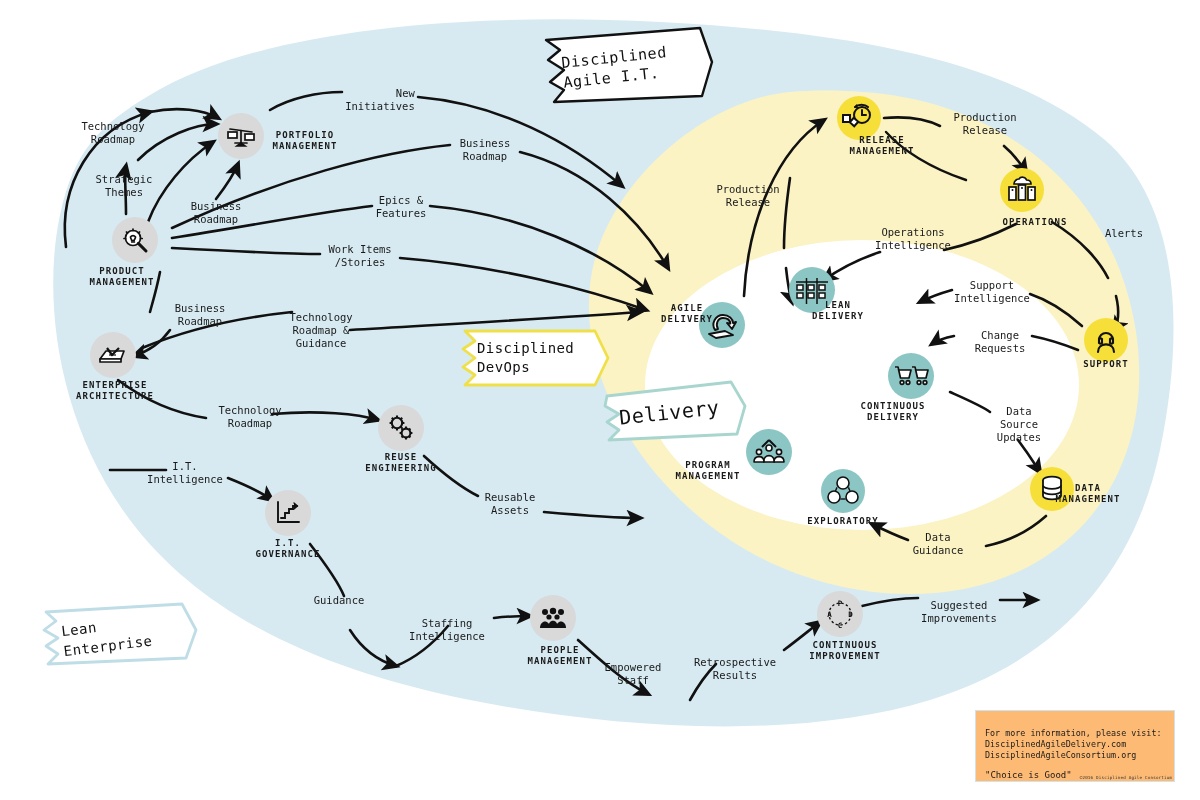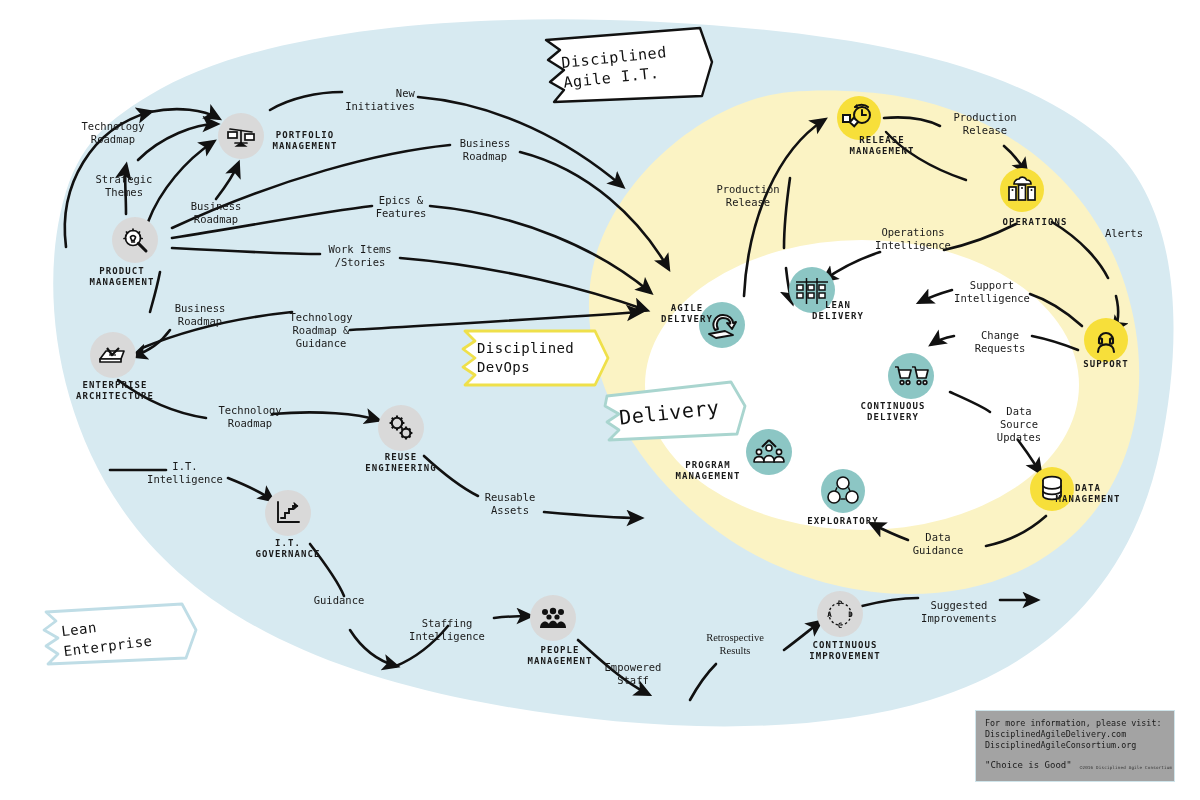--- a/index.html
+++ b/index.html
@@ -13,21 +13,21 @@
   .nlabel{position:absolute;font-size:9px;letter-spacing:1.1px;font-weight:700;color:#1a1a1a;text-align:center;line-height:11px;white-space:pre;text-transform:uppercase;transform:translate(-50%,0);}
   .elabel{position:absolute;font-size:10.5px;color:#1a1a1a;line-height:13px;text-align:center;white-space:pre;transform:translate(-50%,-50%);}
 
   .banner{position:absolute;font-size:0;}
   .banner .btxt{position:absolute;left:0;top:0;width:100%;height:100%;display:flex;flex-direction:column;justify-content:center;color:#111;}
   .banner .btxt span{display:block;white-space:pre;}
 
   #title{position:absolute;left:30px;top:718px;font-size:21px;letter-spacing:1.2px;color:#111;}
   #subtitle{position:absolute;left:30px;top:750px;font-size:14px;letter-spacing:0.8px;color:#111;}
 
-  #infobox{position:absolute;left:975px;top:710px;width:200px;height:72px;border:1px solid #cfe4ea;background:#a3a3a3;padding:7px 9px;box-sizing:border-box;}
+  #infobox{position:absolute;left:975px;top:710px;width:200px;height:72px;border:1px solid #cfe4ea;background:#fdba74;padding:17px 9px;box-sizing:border-box;}
   #infobox .ln{font-size:8.4px;line-height:11px;color:#1a1a1a;white-space:pre;}
   #infobox .quoterow{display:flex;align-items:flex-end;margin-top:9px;}
   #infobox .quote{font-size:9px;color:#1a1a1a;white-space:pre;}
   #infobox .copy{font-size:4.2px;color:#333;margin-left:8px;white-space:pre;letter-spacing:.2px;}
 </style>
 </head>
 <body>
 
 <div id="stage">
 
@@ -431,21 +431,21 @@
 Roadmap</div>
   <div class="elabel" style="left:185px;top:473px;">I.T.
 Intelligence</div>
   <div class="elabel" style="left:510px;top:504px;">Reusable
 Assets</div>
   <div class="elabel" style="left:339px;top:600px;">Guidance</div>
   <div class="elabel" style="left:447px;top:630px;">Staffing
 Intelligence</div>
   <div class="elabel" style="left:633px;top:674px;">Empowered
 Staff</div>
-  <div class="elabel" style="left:735px;top:644px;font-family:Liberation Serif, serif;">Retrospective
+  <div class="elabel" style="left:735px;top:669px;">Retrospective
 Results</div>
   <div class="elabel" style="left:959px;top:612px;">Suggested
 Improvements</div>
   <div class="elabel" style="left:985px;top:124px;">Production
 Release</div>
   <div class="elabel" style="left:748px;top:196px;">Production
 Release</div>
   <div class="elabel" style="left:913px;top:239px;">Operations
 Intelligence</div>
   <div class="elabel" style="left:1124px;top:233px;">Alerts</div>

